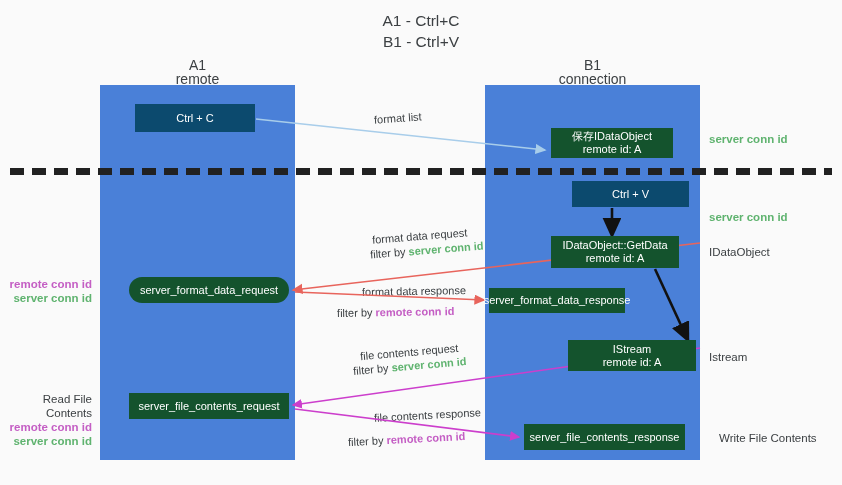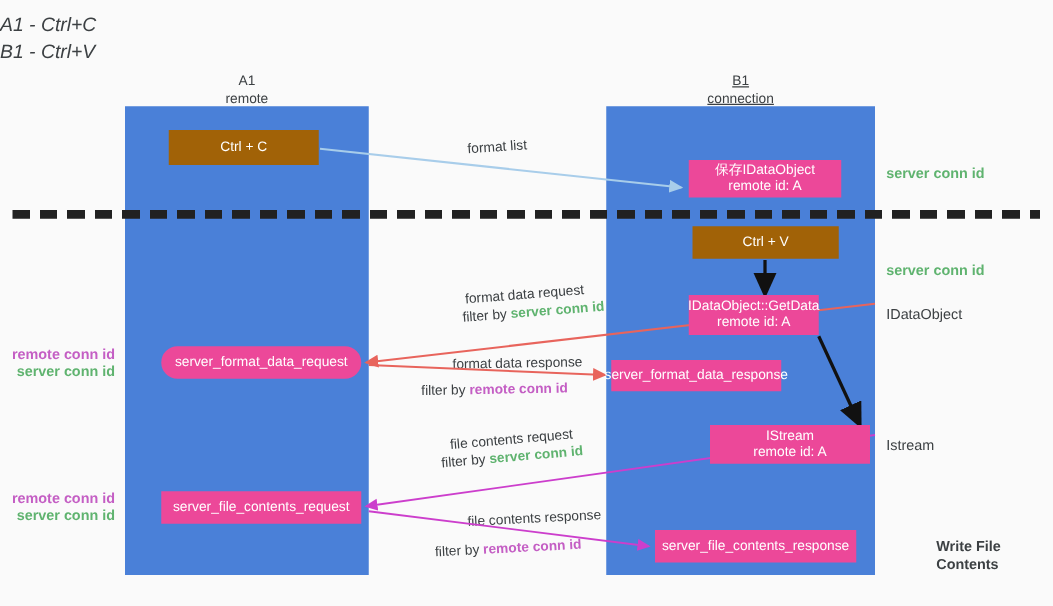--- a/index.html
+++ b/index.html
@@ -10,79 +10,78 @@
     color:#3c4043;
     position:relative;
     overflow:hidden;
   }
   #stage{position:absolute;left:0;top:0;width:842px;height:485px;}
   .abs{position:absolute;}
 
   
   #diagram-title{
     left:0;top:10px;width:842px;
-    text-align:left;
+    text-align:center;
     font-size:15.5px;line-height:21px;
     color:#3c4043;
     white-space:pre-line;
-    font-style:italic;
   }
 
   
   .col-header{
-    text-align:center;font-size:11px;line-height:14px;
+    text-align:center;font-size:14px;line-height:14px;
     color:#3c4043;white-space:pre-line;
   }
   #col-header-a1{left:100px;top:58px;width:195px;}
-  #col-header-b1{left:485px;top:58px;width:215px;text-decoration:underline;}
+  #col-header-b1{left:485px;top:58px;width:215px;}
 
   
   .lane{background:#4a80d8;}
   #lane-a1{left:100px;top:85px;width:195px;height:375px;}
   #lane-b1{left:485px;top:85px;width:215px;height:375px;}
 
   
   .node{
     box-sizing:border-box;
     display:flex;align-items:center;justify-content:center;
     text-align:center;
     color:#ffffff;
     font-size:11px;line-height:13px;
     white-space:pre-line;
     z-index:6;
   }
-  .node.green{background:#a16207;}
+  .node.green{background:#0c4a6e;}
   .node.orange{background:#fbb martes;}
-  .node.orange{background:#ec4899;}
+  .node.orange{background:#14532d;}
 
   #node-ctrl-c{left:135px;top:104px;width:120px;height:28px;}
   #node-save-idataobject{left:551px;top:128px;width:122px;height:30px;}
-  #node-ctrl-v{left:554px;top:181px;width:117px;height:26px;}
-  #node-getdata{left:551px;top:236px;width:104px;height:32px;}
+  #node-ctrl-v{left:572px;top:181px;width:117px;height:26px;}
+  #node-getdata{left:551px;top:236px;width:128px;height:32px;}
   #node-format-data-request{left:129px;top:277px;width:160px;height:26px;border-radius:13px;}
   #node-format-data-response{left:489px;top:288px;width:136px;height:25px;}
   #node-istream{left:568px;top:340px;width:128px;height:31px;}
   #node-file-contents-request{left:129px;top:393px;width:160px;height:26px;}
   #node-file-contents-response{left:524px;top:424px;width:161px;height:26px;}
 
   
   #dashed-separator{
     left:10px;top:168px;width:822px;height:7px;
     background:repeating-linear-gradient(to right,#212121 0,#212121 14px,transparent 14px,transparent 22px);
     z-index:9;
   }
 
   
   .right-note{font-size:11.5px;line-height:14px;color:#3c4043;}
   .right-note.green{color:#5fb36f;font-weight:bold;}
   #note-server-conn-1{left:709px;top:132px;}
   #note-server-conn-2{left:709px;top:210px;}
   #note-dataobject{left:709px;top:245px;}
   #note-istream{left:709px;top:350px;}
-  #note-write-file{left:749px;top:431px;font-weight:bold;}
+  #note-write-file{left:719px;top:431px;}
 
   
   .left-note{font-size:11.5px;line-height:14px;text-align:right;}
   .tok-remote{color:#c45ec4;font-weight:bold;}
   .tok-server{color:#5fb36f;font-weight:bold;}
   .tok-plain{color:#3c4043;font-weight:normal;}
   #note-left-conn-1{left:0px;top:277px;width:92px;}
   #note-left-read-file{left:0px;top:392px;width:92px;}
 
   
@@ -166,20 +165,21 @@
   <div class="abs right-note" id="note-dataobject">IDataObject</div>
   <div class="abs right-note" id="note-istream">Istream</div>
   <div class="abs right-note" id="note-write-file">Write File Contents</div>
 
   <div class="abs left-note" id="note-left-conn-1">
     <div class="tok-remote">remote conn id</div>
     <div class="tok-server">server conn id</div>
   </div>
 
   <div class="abs left-note" id="note-left-read-file">
+    <div class="tok-plain">Read File Contents</div>
     <div class="tok-remote">remote conn id</div>
     <div class="tok-server">server conn id</div>
   </div>
 
   <div class="abs edge-label" id="label-format-list">format list</div>
 
   <div class="abs edge-label" id="label-fdata-req">format data request</div>
   <div class="abs edge-label" id="label-fdata-req2">
     <span>filter by </span><span class="tok-server">server conn id</span>
   </div>

